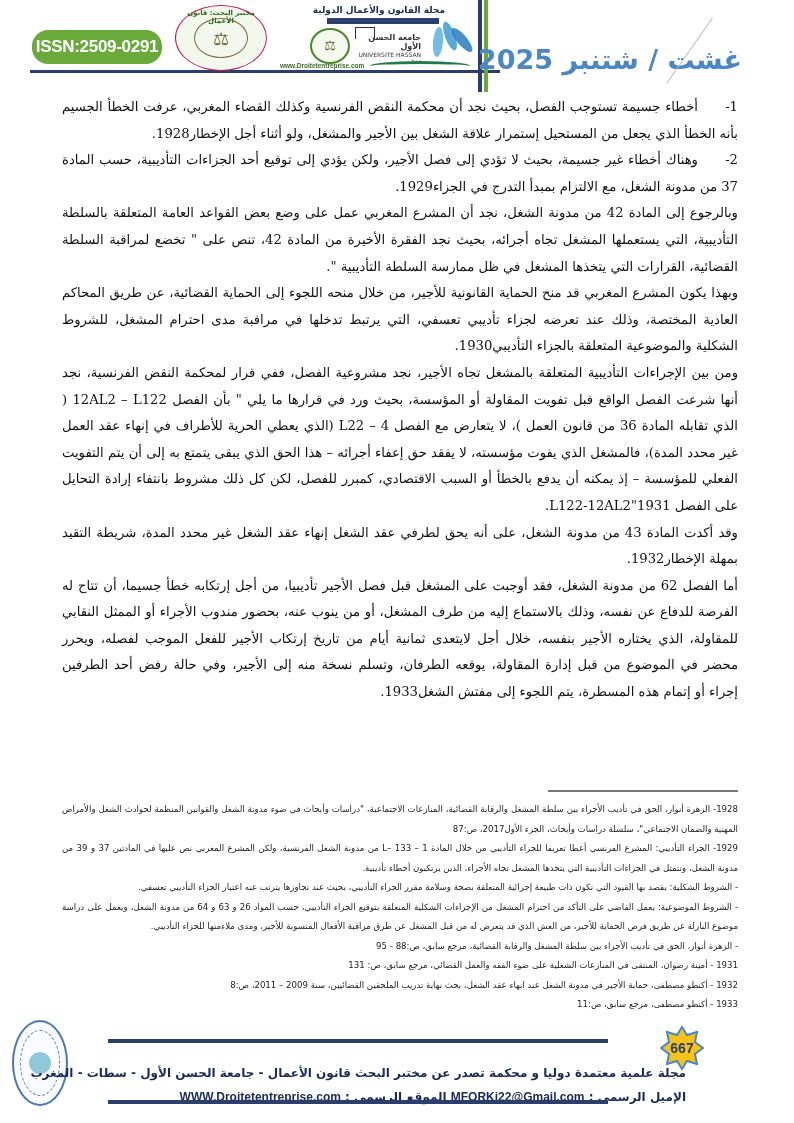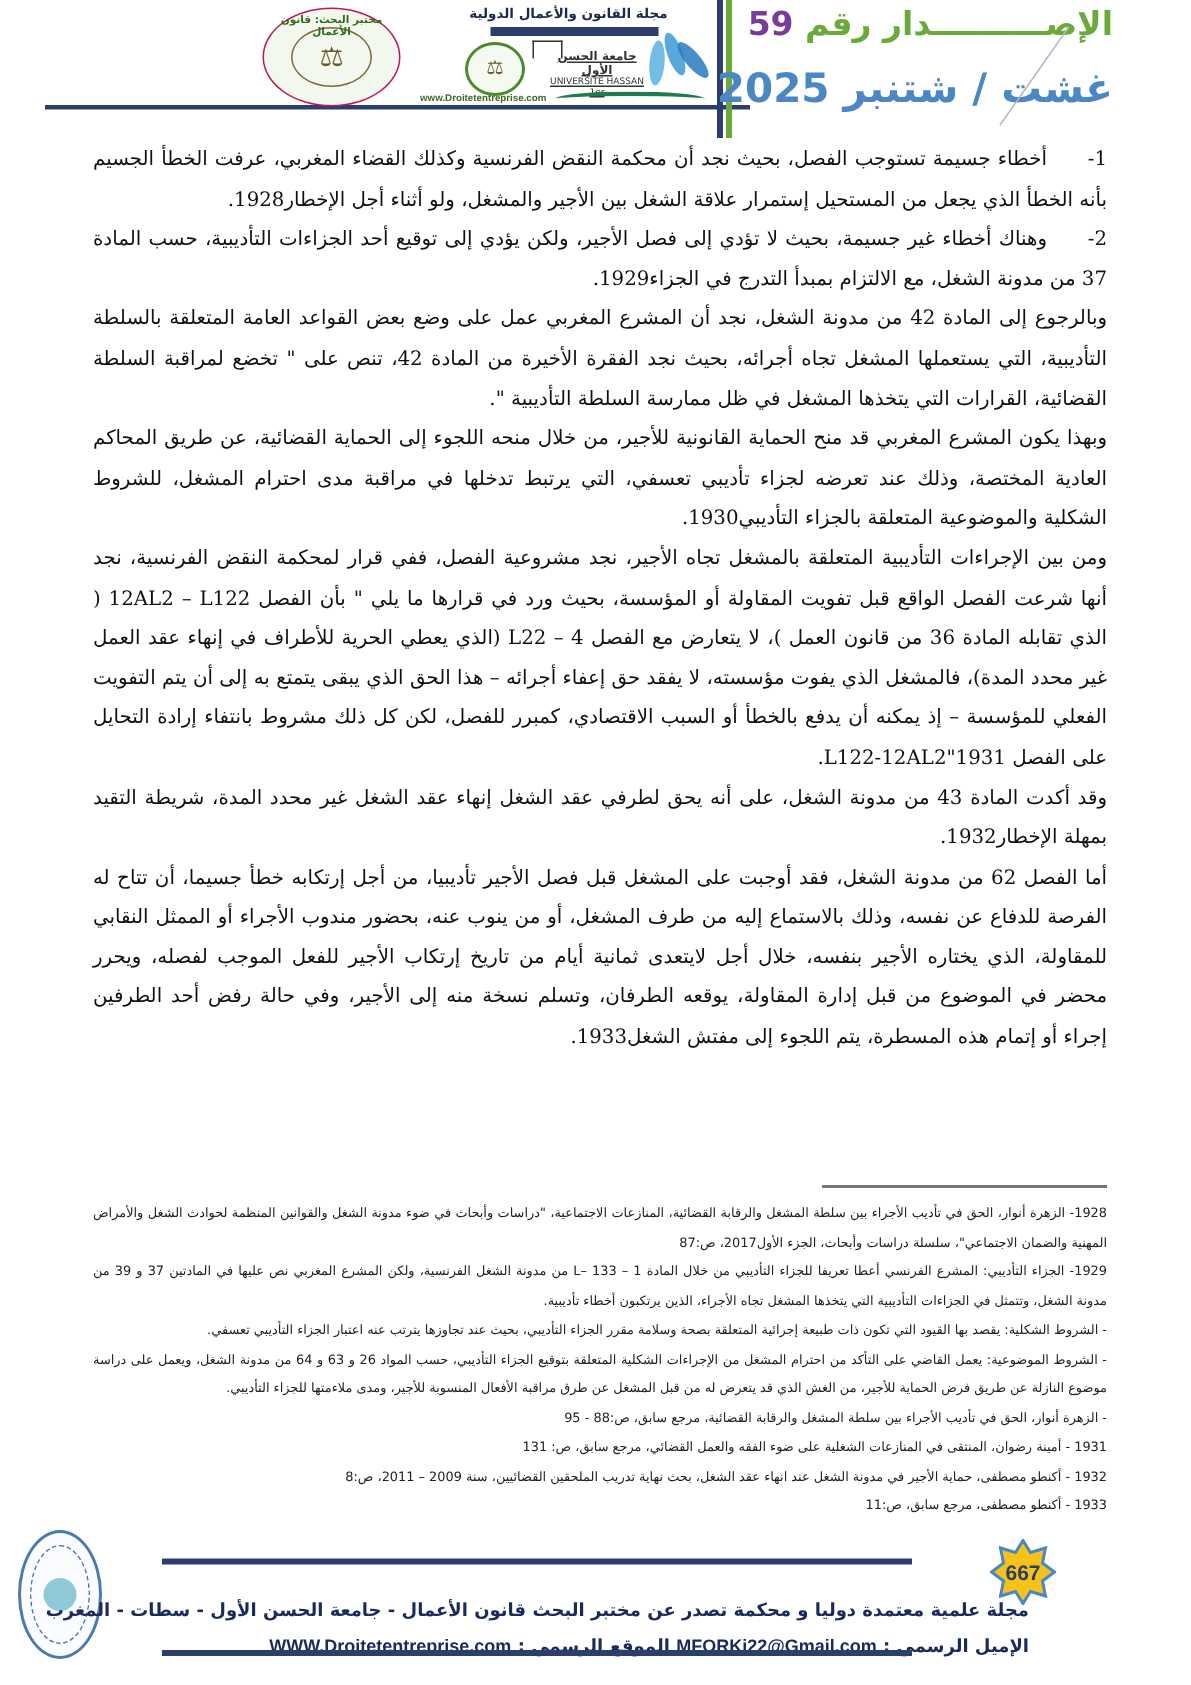--- a/index.html
+++ b/index.html
@@ -10,21 +10,21 @@
   .header { position: absolute; top: 0; left: 0; width: 794px; height: 92px; }
   .issn-badge { position: absolute; left: 32px; top: 30px; width: 130px; height: 34px; background: #6aaa3a; border-radius: 16px; color: #fff; font-family: "Liberation Sans", sans-serif; font-weight: bold; font-size: 17px; line-height: 34px; text-align: center; letter-spacing: -0.3px; }
   .header-rule { position: absolute; left: 30px; top: 70px; width: 470px; height: 3px; background: #2c3e6b; }
   .logo-lab { position: absolute; left: 175px; top: 5px; width: 92px; height: 66px; border-radius: 50%; border: 1px solid #be185d; background: #f3f8ee; display: flex; align-items: center; justify-content: center; }
   .logo-lab .inner { width: 54px; height: 40px; border-radius: 50%; border: 1.5px solid #7a6a3a; display: flex; align-items: center; justify-content: center; font-size: 18px; color: #6b5a2a; }
   .logo-lab .arc-text { position: absolute; top: 3px; left: 0; width: 100%; text-align: center; font-size: 7px; color: #2e6b1a; font-weight: bold; }
   .journal-logo { position: absolute; left: 275px; top: 3px; width: 200px; height: 70px; }
   .journal-logo .jt { position: absolute; right: 30px; top: 2px; font-size: 9px; font-weight: bold; color: #1a2a4a; direction: rtl; white-space: nowrap; }
   .journal-logo .jbar { position: absolute; right: 36px; top: 15px; width: 112px; height: 6px; background: #2c3e6b; }
   .journal-logo .smallseal { position: absolute; left: 35px; top: 25px; width: 40px; height: 36px; border-radius: 50%; border: 2px solid #4b8a2a; background: #f5faf0; font-size: 13px; text-align: center; line-height: 32px; color: #6b5a2a; }
-  .journal-logo .univ { position: absolute; left: 88px; top: 30px; width: 70px; font-size: 6px; color: #333; direction: rtl; text-align: center; text-decoration: underline; }
+  .journal-logo .univ { position: absolute; left: 76px; top: 30px; width: 70px; font-size: 6px; color: #333; direction: rtl; text-align: right; }
   .journal-logo .univ-ar { font-size: 8px; font-weight: bold; }
   .journal-logo .tower { position: absolute; left: 80px; top: 24px; width: 20px; height: 12px; border: 1.5px solid #333; border-bottom: none; }
   .journal-logo .site { position: absolute; left: 5px; top: 59px; font-size: 6.5px; color: #3d6b2a; font-weight: bold; font-family: "Liberation Sans", sans-serif; }
   .journal-logo .book { position: absolute; left: 95px; top: 58px; width: 100px; height: 10px; border-top: 3px solid #1f7a50; border-radius: 50% 50% 0 0; }
   .journal-logo .leaf { position: absolute; width: 10px; height: 30px; border-radius: 50%; background: #3a9ad4; opacity: 0.85; }
   .vbars { position: absolute; left: 478px; top: 0; width: 12px; height: 92px; }
   .vbars .b1 { position: absolute; left: 0; top: 0; width: 4px; height: 92px; background: #2c3e6b; }
   .vbars .b2 { position: absolute; left: 6px; top: 0; width: 4px; height: 92px; background: #6aaa3a; }
   .issue { position: absolute; right: 52px; top: 4px; direction: rtl; font-family: "DejaVu Sans", sans-serif; font-weight: bold; font-size: 22px; color: #6aaa3a; white-space: nowrap; }
   .issue .num { color: #7a3a9a; }
@@ -51,20 +51,21 @@
   .page-star svg { position: absolute; left: 0; top: 0; }
   .page-star .pn { position: absolute; left: 0; top: 0; width: 44px; height: 44px; line-height: 44px; text-align: center; font-family: "Liberation Sans", sans-serif; font-weight: bold; font-size: 14px; color: #2c3e6b; }
   .footer-seal { position: absolute; left: 12px; top: 1020px; width: 56px; height: 86px; border-radius: 50%; border: 2px solid #4a7ab0; background: #fafcff; }
   .footer-seal .ring { position: absolute; left: 6px; top: 8px; width: 40px; height: 66px; border-radius: 50%; border: 1px dashed #4a7ab0; }
   .footer-seal .core { position: absolute; left: 15px; top: 30px; width: 22px; height: 22px; border-radius: 50%; background: #8fc8d8; }
 </style>
 </head>
 <body>
 
 <div class="header">
+  <div class="issn-badge">ISSN:2509-0291</div>
   <div class="header-rule"></div>
 
   <div class="logo-lab">
     <span class="arc-text">مختبر البحث: قانون الأعمال</span>
     <div class="inner">⚖</div>
   </div>
 
   <div class="journal-logo">
     <div class="jt">مجلة القانون والأعمال الدولية</div>
     <div class="jbar"></div>
@@ -79,24 +80,20 @@
     <div class="leaf" style="left:170px;top:18px;transform:rotate(-20deg);"></div>
     <div class="leaf" style="left:182px;top:22px;transform:rotate(-40deg);background:#2a7ac0;"></div>
     <div class="leaf" style="left:158px;top:24px;transform:rotate(5deg);background:#5ab0e0;"></div>
   </div>
 
   <div class="vbars">
     <div class="b1"></div>
     <div class="b2"></div>
   </div>
 
-  <div class="issue">
-    <span>الإصــــــــــدار رقم</span>
-    <span class="num">59</span>
-  </div>
   <div class="date">غشت / شتنبر 2025</div>
   <div class="diag"></div>
 </div>
 
 <div class="body-text">
   <p><span class="num-item">1-</span><span>أخطاء جسيمة تستوجب الفصل، بحيث نجد أن محكمة النقض الفرنسية وكذلك القضاء المغربي، عرفت الخطأ الجسيم بأنه الخطأ الذي يجعل من المستحيل إستمرار علاقة الشغل بين الأجير والمشغل، ولو أثناء أجل الإخطار1928.</span></p>
   <p><span class="num-item">2-</span><span>وهناك أخطاء غير جسيمة، بحيث لا تؤدي إلى فصل الأجير، ولكن يؤدي إلى توقيع أحد الجزاءات التأديبية، حسب المادة 37 من مدونة الشغل، مع الالتزام بمبدأ التدرج في الجزاء1929.</span></p>
   <p>وبالرجوع إلى المادة 42 من مدونة الشغل، نجد أن المشرع المغربي عمل على وضع بعض القواعد العامة المتعلقة بالسلطة التأديبية، التي يستعملها المشغل تجاه أجرائه، بحيث نجد الفقرة الأخيرة من المادة 42، تنص على " تخضع لمراقبة السلطة القضائية، القرارات التي يتخذها المشغل في ظل ممارسة السلطة التأديبية ".</p>
   <p>وبهذا يكون المشرع المغربي قد منح الحماية القانونية للأجير، من خلال منحه اللجوء إلى الحماية القضائية، عن طريق المحاكم العادية المختصة، وذلك عند تعرضه لجزاء تأديبي تعسفي، التي يرتبط تدخلها في مراقبة مدى احترام المشغل، للشروط الشكلية والموضوعية المتعلقة بالجزاء التأديبي1930.</p>
   <p>ومن بين الإجراءات التأديبية المتعلقة بالمشغل تجاه الأجير، نجد مشروعية الفصل، ففي قرار لمحكمة النقض الفرنسية، نجد أنها شرعت الفصل الواقع قبل تفويت المقاولة أو المؤسسة، بحيث ورد في قرارها ما يلي " بأن الفصل 12AL2 – L122 ( الذي تقابله المادة 36 من قانون العمل )، لا يتعارض مع الفصل 4 – L22 (الذي يعطي الحرية للأطراف في إنهاء عقد العمل غير محدد المدة)، فالمشغل الذي يفوت مؤسسته، لا يفقد حق إعفاء أجرائه – هذا الحق الذي يبقى يتمتع به إلى أن يتم التفويت الفعلي للمؤسسة – إذ يمكنه أن يدفع بالخطأ أو السبب الاقتصادي، كمبرر للفصل، لكن كل ذلك مشروط بانتفاء إرادة التحايل على الفصل L122-12AL2"1931.</p>

